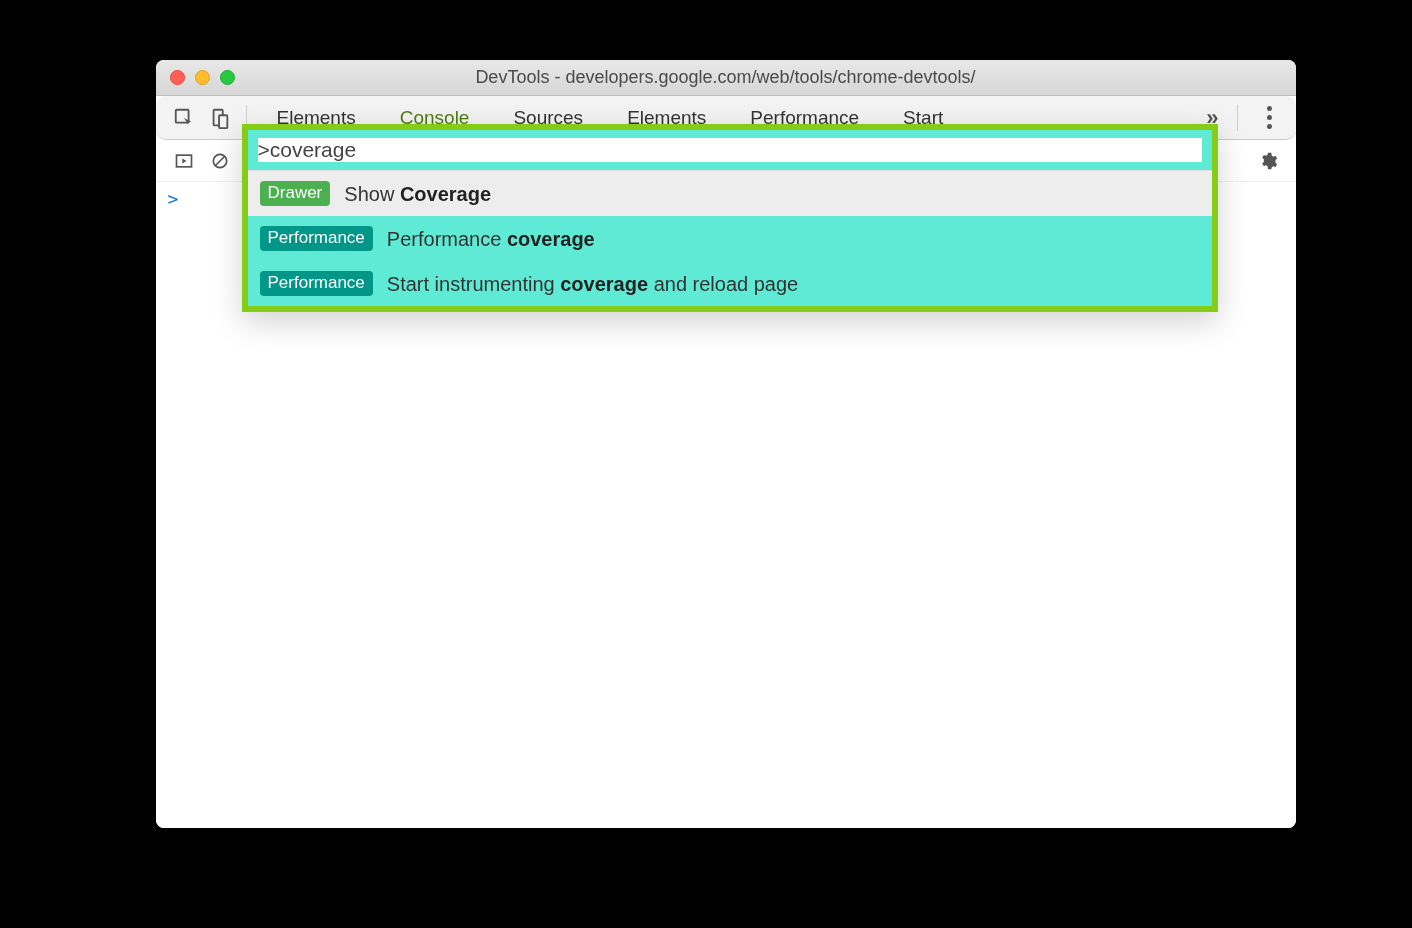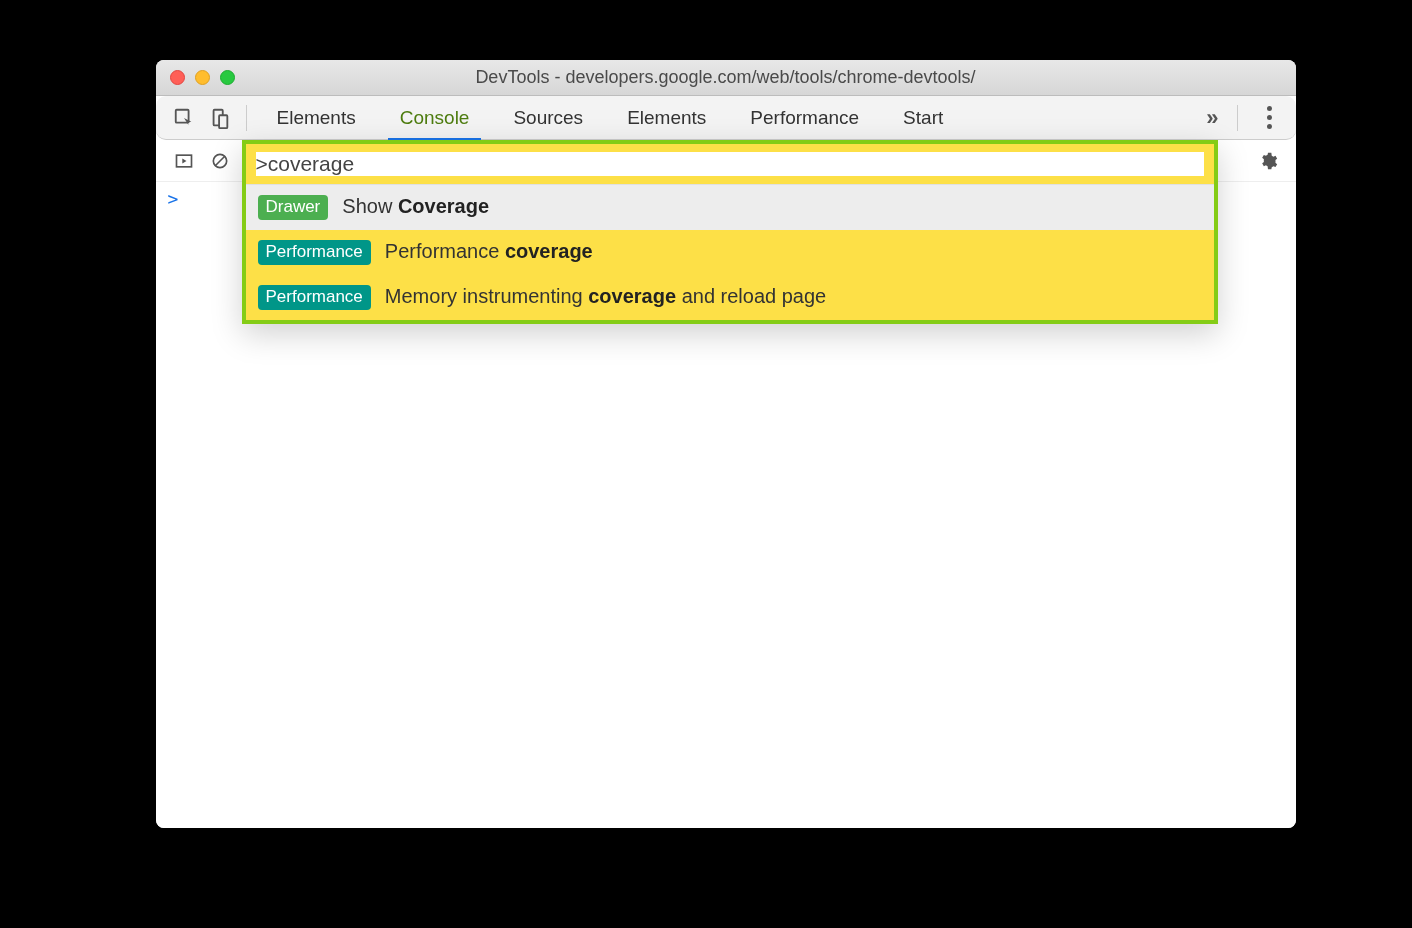--- a/index.html
+++ b/index.html
@@ -138,45 +138,45 @@
   }
   .prompt {
     padding: 6px 12px;
     color: #1a73e8;
     font-size: 18px;
     font-family: Menlo, monospace;
   }
   
   .palette {
     position: absolute;
-    top: 80px;
+    top: 64px;
     left: 86px;
     right: 78px;
-    background: #fde047;
-    border: 4px solid #84cc16;
+    background: #5eead4;
+    border: 6px solid #84cc16;
     box-shadow: 0 10px 30px rgba(0,0,0,0.18);
   }
   .palette-input-row {
     display: flex;
     align-items: center;
     padding: 8px 10px;
     border-bottom: 1px solid #e0e0e0;
   }
   .palette-input {
     border: none;
     outline: none;
     font-size: 21px;
     color: #444;
     width: 100%;
     font-family: inherit;
   }
   .palette-list {}
   .palette-item {
     display: flex;
-    align-items: flex-start;
+    align-items: flex-end;
     gap: 14px;
     padding: 10px 12px;
     font-size: 20px;
     color: #333;
     cursor: pointer;
   }
   .palette-item.selected {
     background: #ededed;
   }
   .badge {
@@ -273,19 +273,19 @@
       </div>
       <div class="palette-item">
         <span class="badge teal">Performance</span>
         <span class="palette-text">
           <span>Performance </span><span class="bold">coverage</span><span></span>
         </span>
       </div>
       <div class="palette-item">
         <span class="badge teal">Performance</span>
         <span class="palette-text">
-          <span>Memory instrumenting </span><span class="bold">coverage</span><span> and reload page</span>
+          <span>Start instrumenting </span><span class="bold">coverage</span><span> and reload page</span>
         </span>
       </div>
     </div>
   </div>
 
 </div>
 
 </body></html>

